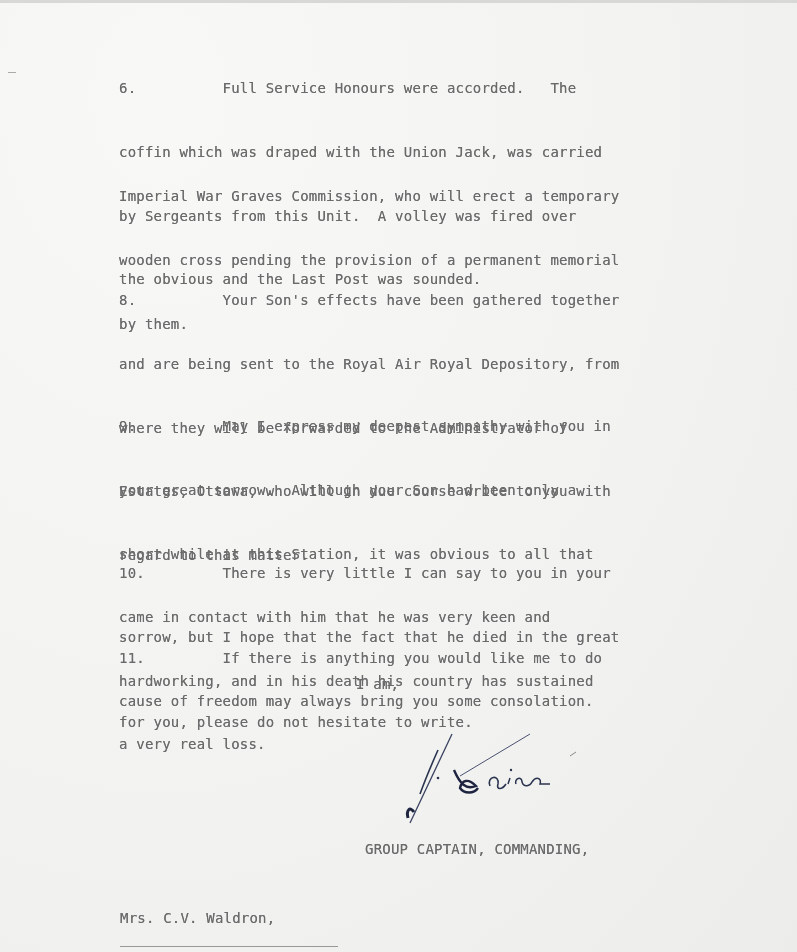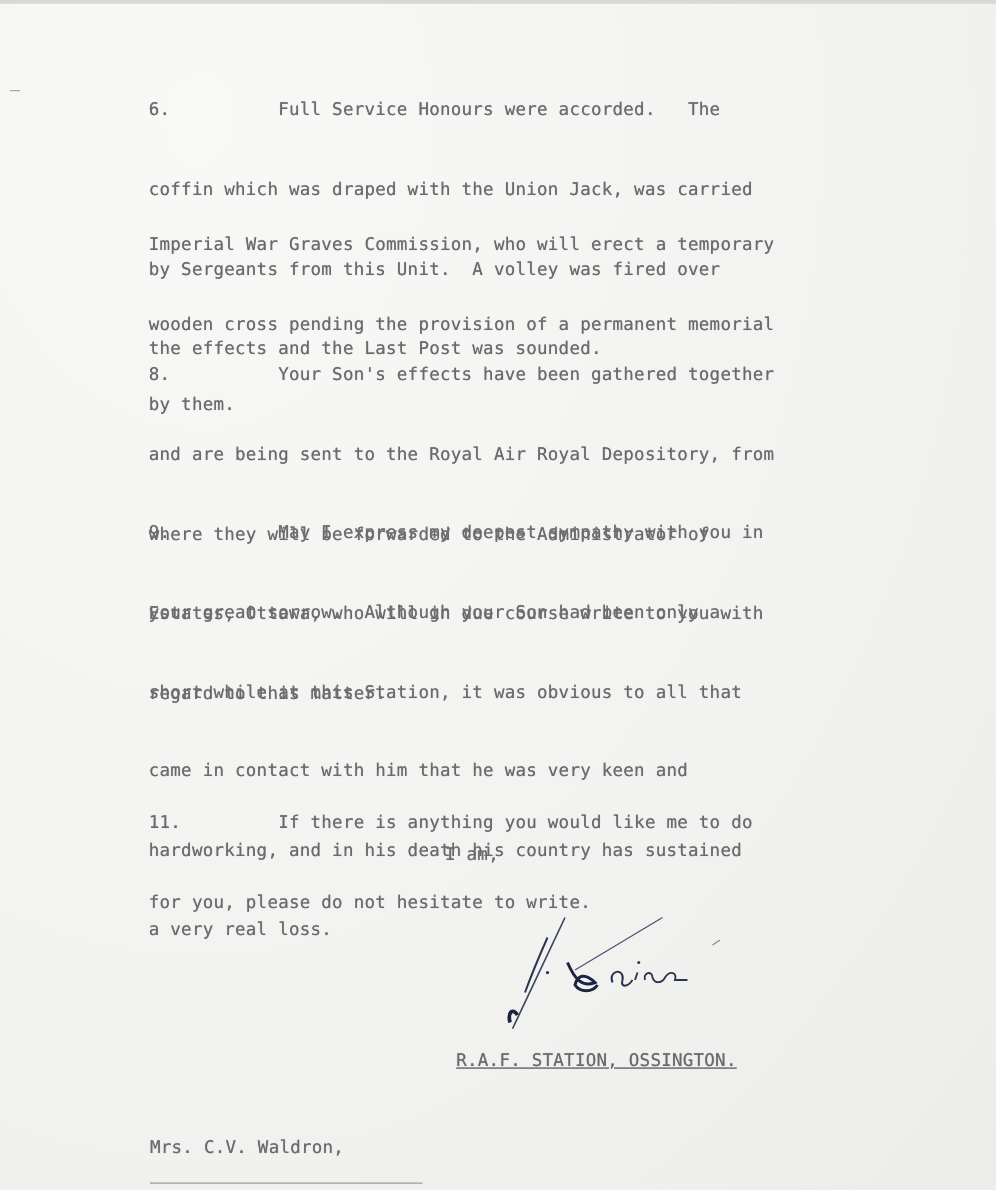--- a/index.html
+++ b/index.html
@@ -36,21 +36,21 @@
 </head>
 <body>
 
 <div class="page">
   <div class="topedge"></div>
 
   <div class="text para" style="top:36px">
     <span class="line">6.          Full Service Honours were accorded.   The</span>
     <span class="line">coffin which was draped with the Union Jack, was carried</span>
     <span class="line">by Sergeants from this Unit.  A volley was fired over</span>
-    <span class="line">the effects and the Last Post was sounded.</span>
+    <span class="line">the obvious and the Last Post was sounded.</span>
   </div>
 
   <div class="text para" style="top:144px">
     <span class="line">Imperial War Graves Commission, who will erect a temporary</span>
     <span class="line">wooden cross pending the provision of a permanent memorial</span>
     <span class="line">by them.</span>
   </div>
 
   <div class="text para" style="top:248px">
     <span class="line">8.          Your Son's effects have been gathered together</span>
@@ -62,20 +62,25 @@
 
   <div class="text para" style="top:374px">
     <span class="line">9.          May I express my deepest sympathy with you in</span>
     <span class="line">your great sorrow.  Although your Son had been only a</span>
     <span class="line">short while at this Station, it was obvious to all that</span>
     <span class="line">came in contact with him that he was very keen and</span>
     <span class="line">hardworking, and in his death his country has sustained</span>
     <span class="line">a very real loss.</span>
   </div>
 
+  <div class="text para" style="top:521px">
+    <span class="line">10.         There is very little I can say to you in your</span>
+    <span class="line">sorrow, but I hope that the fact that he died in the great</span>
+    <span class="line">cause of freedom may always bring you some consolation.</span>
+  </div>
 
   <div class="text para" style="top:606px">
     <span class="line">11.         If there is anything you would like me to do</span>
     <span class="line">for you, please do not hesitate to write.</span>
   </div>
 
   <div class="text closing" style="top:674px">I am,</div>
 
   <svg class="sig" viewBox="0 0 200 100">
     <path d="M48 22 C40 40, 34 55, 30 66" stroke="#2c3550" stroke-width="1.6" fill="none"></path>
@@ -84,21 +89,21 @@
     <circle cx="48" cy="50" r="1.3" fill="#2c3550"></circle>
     <path d="M64 42 C70 56, 76 62, 86 58 C78 50, 72 52, 70 60 C74 66, 84 66, 88 60" stroke="#1e2440" stroke-width="2.4" fill="none"></path>
     <path d="M100 58 C96 48, 110 46, 108 56 C106 62, 112 62, 116 56" stroke="#2c3550" stroke-width="1.6" fill="none"></path>
     <path d="M118 56 L120 50 M126 56 C124 50, 132 48, 132 54 C134 60, 140 58, 142 54 C146 48, 152 50, 150 56 L160 56" stroke="#2c3550" stroke-width="1.5" fill="none"></path>
     <circle cx="121" cy="42" r="1.2" fill="#2c3550"></circle>
     <path d="M70 48 L140 6" stroke="#4a5270" stroke-width="1" fill="none"></path>
     <path d="M180 28 L186 24" stroke="#888" stroke-width="1" fill="none"></path>
   </svg>
 
   <div class="text title" style="top:797px">
-    <span class="line u">R.A.F. STATION, OSSINGTON.</span>
+    <span class="line">GROUP CAPTAIN, COMMANDING,</span>
   </div>
 
   <div class="text addr" style="top:866px">
     <span class="line">Mrs. C.V. Waldron,</span>
     
     
     
   </div>
   <div class="mark" style="left:120px;top:946px;width:218px;height:1px;"></div>
   <div class="mark" style="left:8px;top:72px;width:8px;height:1px;background:#aaa;"></div>

